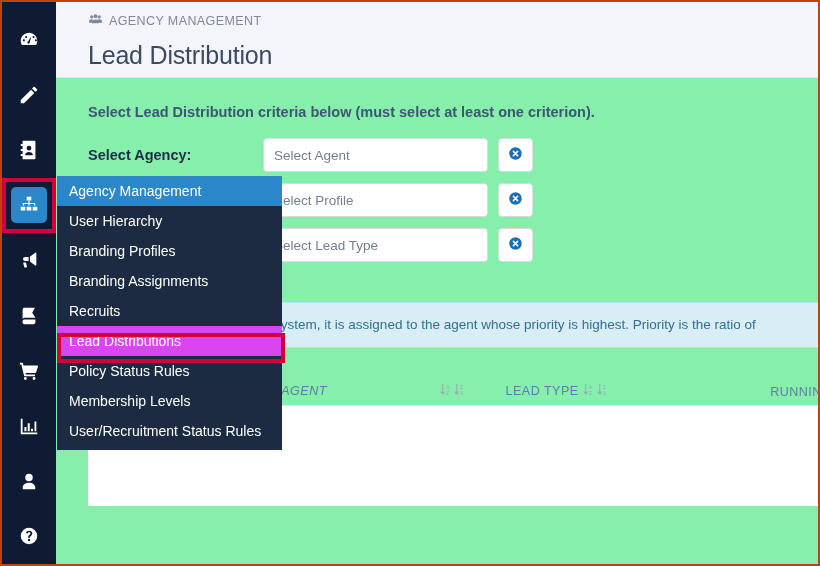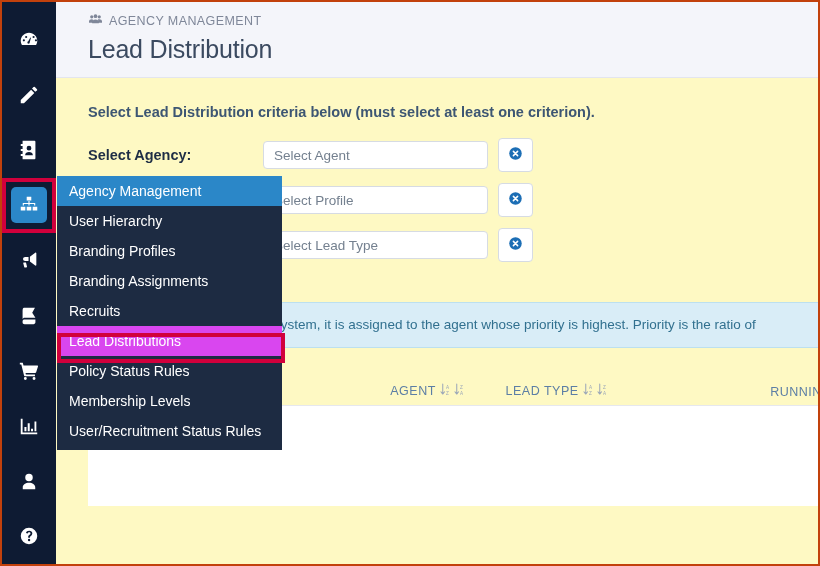--- a/index.html
+++ b/index.html
@@ -60,33 +60,33 @@
   .breadcrumb {
     display: flex; align-items: center; gap: 6px;
     color: #7f8799;
     font-size: 12.5px;
     letter-spacing: 0.4px;
     font-weight: 400;
     height: 18px;
   }
   .breadcrumb svg { width: 15px; height: 13px; }
   .page-title {
-    margin-top: 5px;
+    margin-top: 11px;
     font-size: 25px;
     color: #3b4a60;
     font-weight: 400;
     letter-spacing: -0.2px;
   }
 
   
   .content {
     position: absolute;
     left: 54px; top: 76px;
     width: 764px; height: 486px;
-    background: #fef9c3;
+    background: #86efac;
     padding: 26px 0 0 32px;
   }
   .criteria-heading {
     font-size: 14.5px;
     font-weight: bold;
     color: #3d5673;
     margin-bottom: 18px;
   }
   .form-row {
     display: flex;
@@ -94,21 +94,21 @@
     margin-bottom: 11px;
     height: 34px;
   }
   .form-label {
     width: 175px;
     font-size: 14.5px;
     font-weight: bold;
     color: #1e2d45;
   }
   .select-box {
-    width: 225px; height: 28px;
+    width: 225px; height: 34px;
     border: 1px solid #d6dbe3;
     border-radius: 4px;
     background: #fff;
     display: flex;
     align-items: center;
     padding-left: 10px;
     font-size: 13.5px;
     color: #74808f;
   }
   .clear-btn {
@@ -158,21 +158,21 @@
     gap: 4px;
     font-size: 12.5px;
     color: #5c7ea5;
     letter-spacing: 0.5px;
     white-space: nowrap;
   }
   .th-label { font-weight: 400; }
   .sort-icons { display: flex; gap: 3px; }
   .sort-icons svg { width: 11px; height: 13px; }
   .th.col1 { width: 200px; justify-content: flex-start; }
-  .th.col2 { width: 190px; justify-content: flex-end; }
+  .th.col2 { width: 190px; justify-content: space-between; font-style: italic; }
   .th.col3 { width: 190px; justify-content: center; }
   .th.col4 { width: 190px; justify-content: flex-end; padding-right: 0; }
   .table-body { height: 100px; background: #fff; }
 
   
   .dropdown {
     position: absolute;
     left: 55px; top: 174px;
     width: 225px;
     background: #1d2b42;

